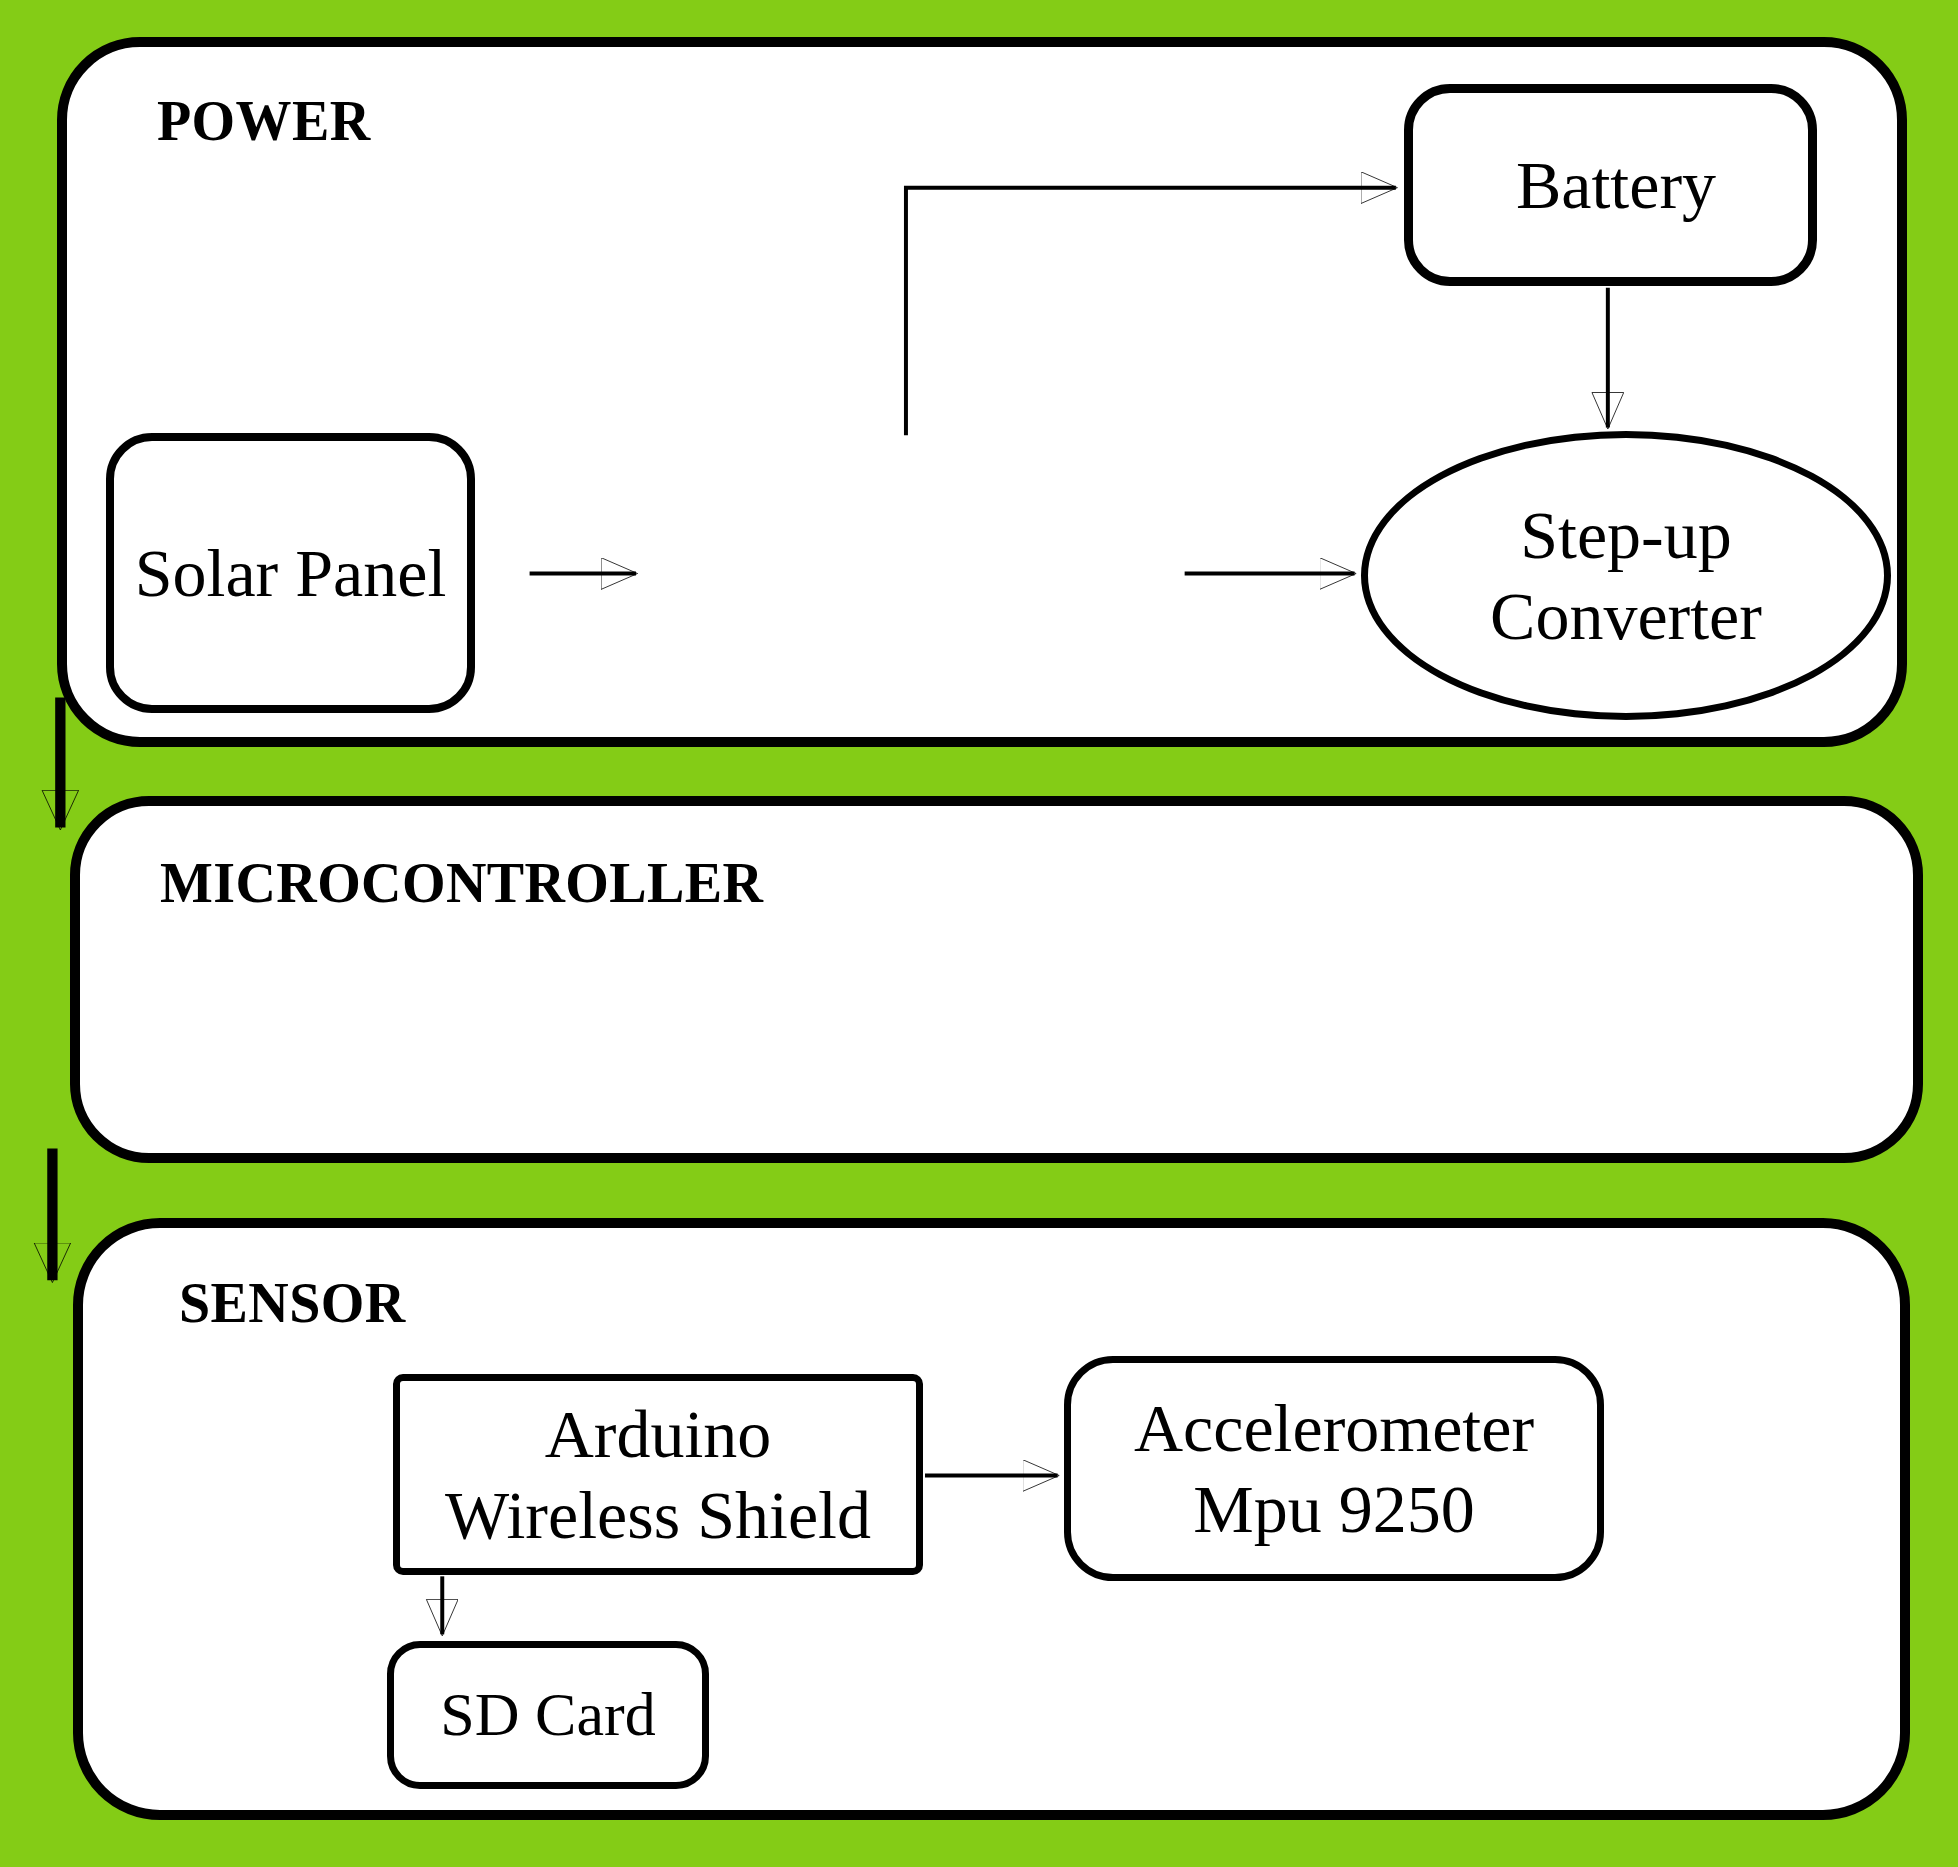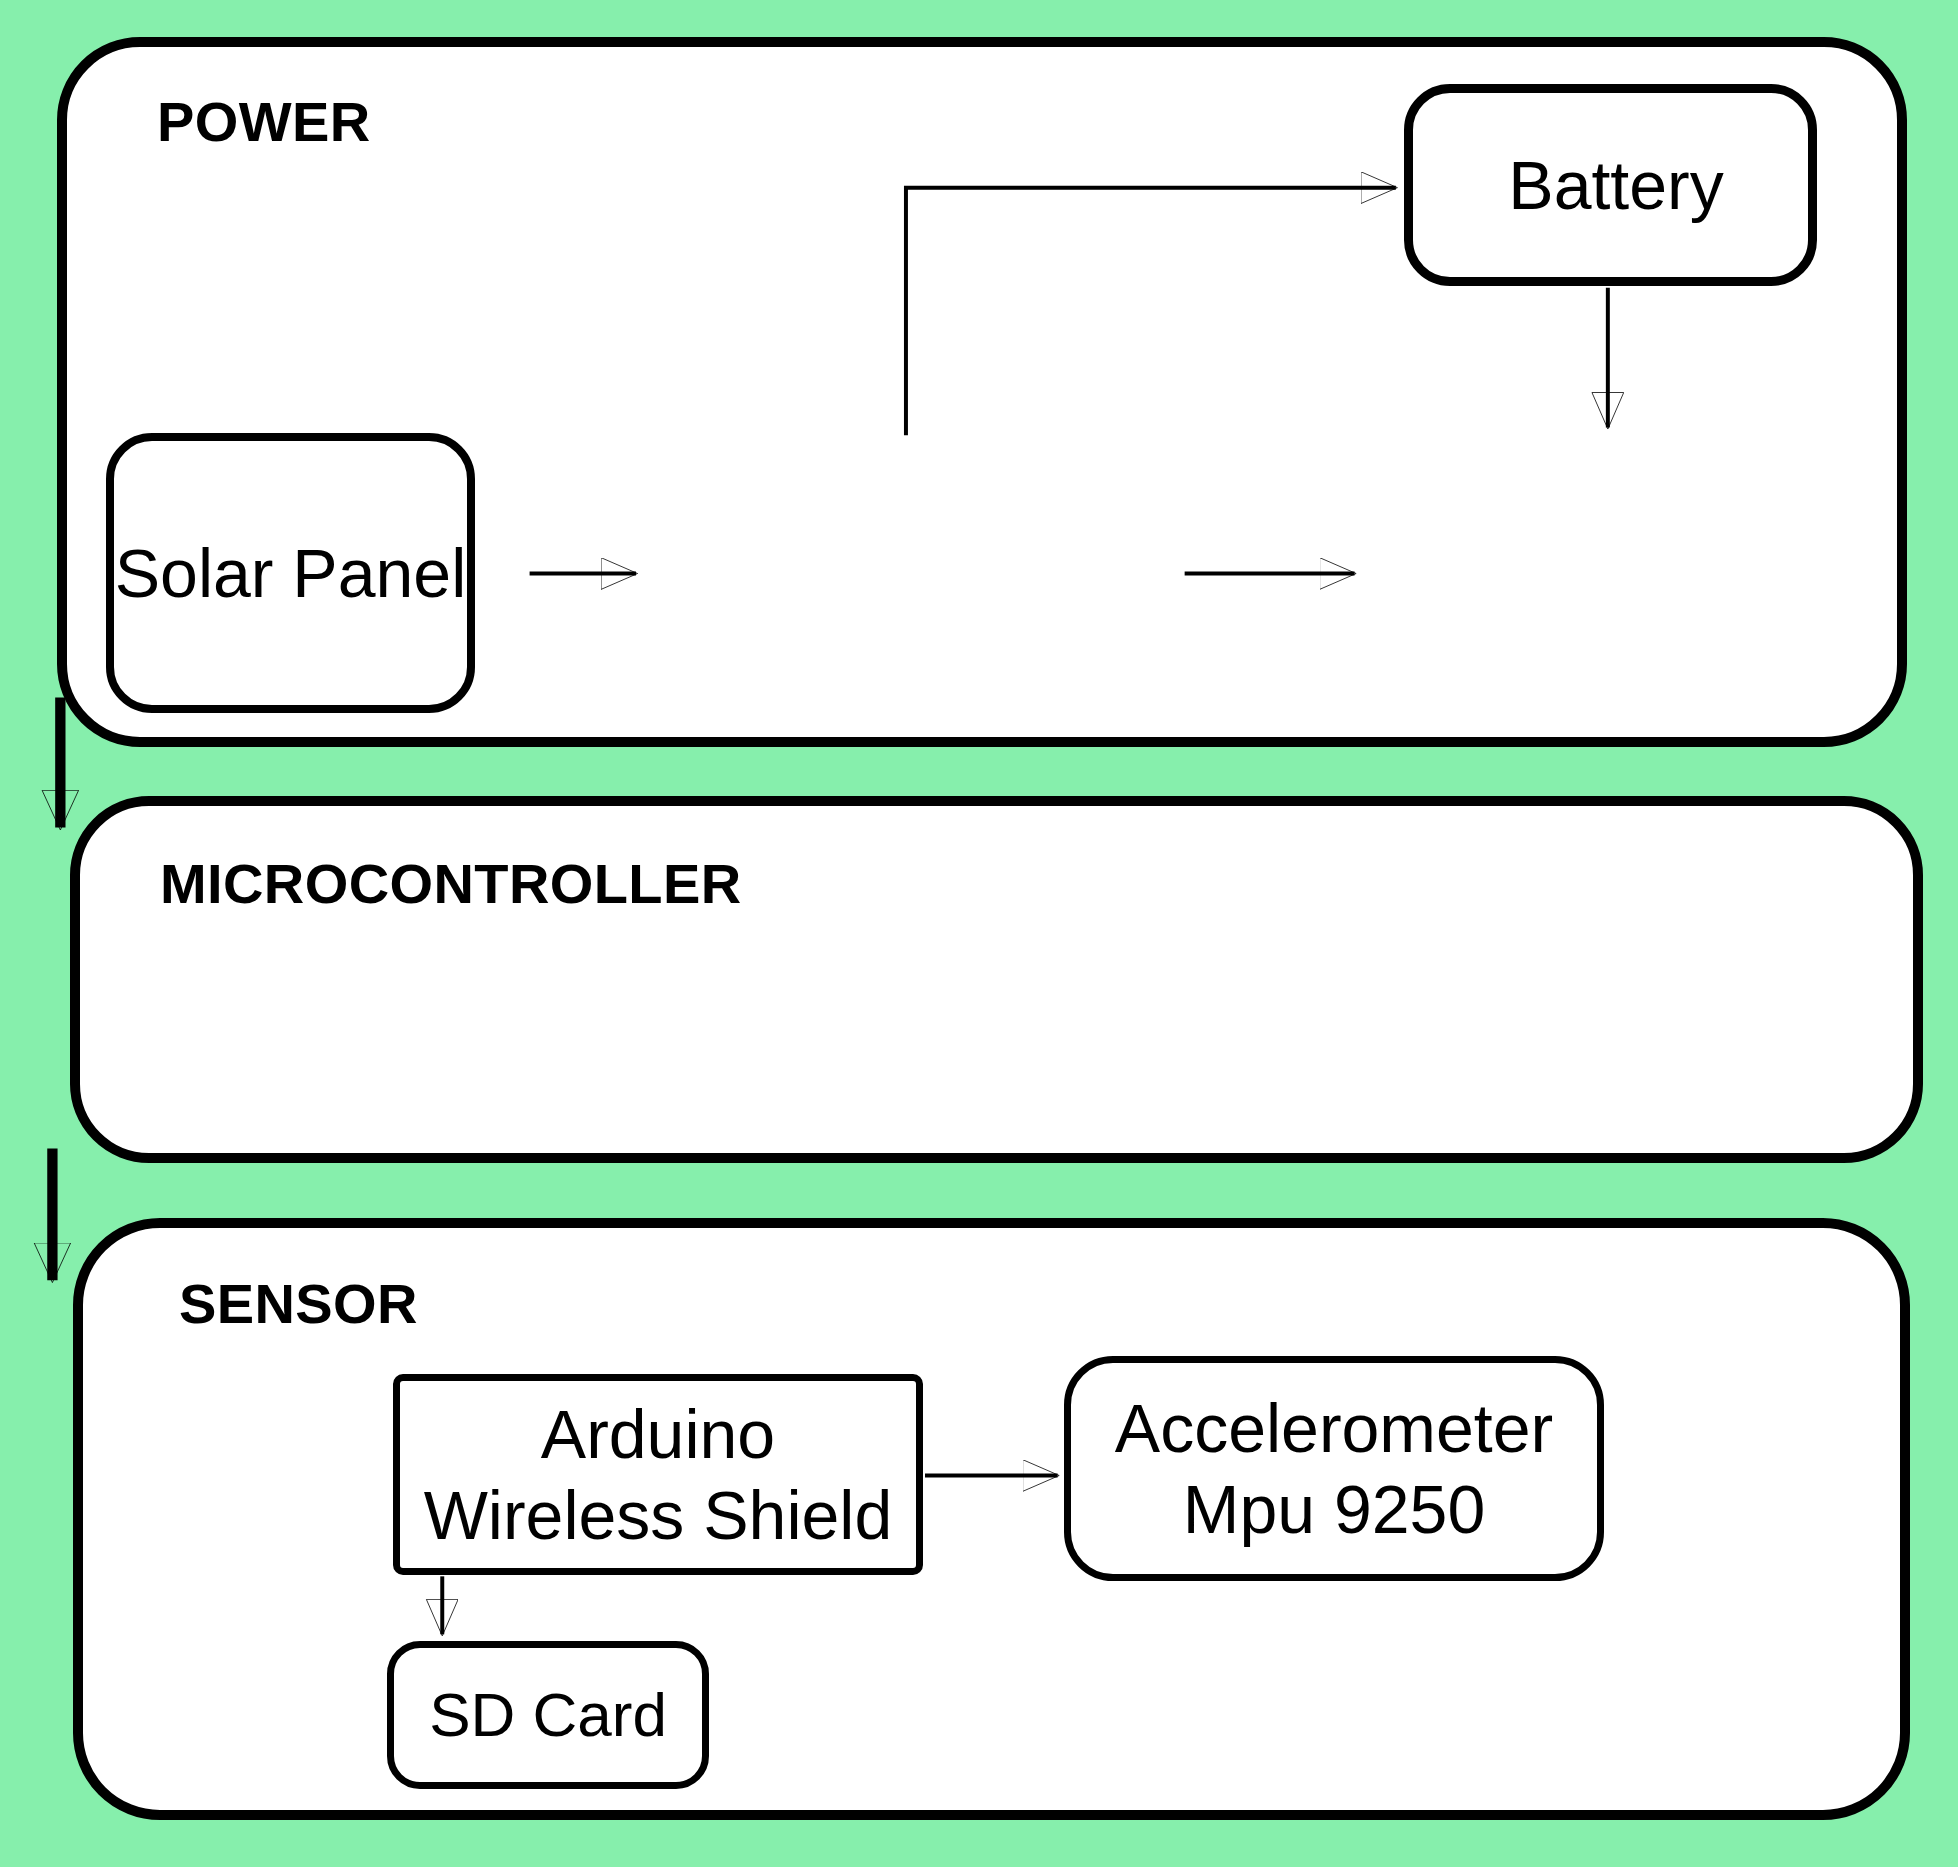--- a/index.html
+++ b/index.html
@@ -4,22 +4,22 @@
 <style>
   html, body {
     margin: 0;
     padding: 0;
     background: #ffffff;
   }
   .canvas {
     position: relative;
     width: 1958px;
     height: 1868px;
-    background: #86efac;
-    font-family: Liberation Sans, sans-serif;
+    background: #84cc16;
+    font-family: Liberation Serif, serif;
     color: #000000;
     overflow: hidden;
   }
   .section {
     position: absolute;
     border: 10.3px solid #000000;
     border-radius: 83px;
     background: #ffffff;
     box-sizing: border-box;
   }
@@ -105,20 +105,24 @@
 
   <div class="node rect" style="left:106px; top:433px; width:369px; height:280px;">
     <span>Solar Panel</span>
   </div>
 
 
   <div class="node rect thick" style="left:1404px; top:84px; width:413px; height:202px;padding-left:11px;">
     <span>Battery</span>
   </div>
 
+  <div class="node ellipse" style="left:1361px; top:431px; width:530px; height:289px;">
+    <span>Step-up
+Converter</span>
+  </div>
 
 
   <div class="node rect thin" style="left:393px; top:1374px; width:530px; height:201px; border-radius:10px;">
     <span>Arduino
 Wireless Shield</span>
   </div>
 
   <div class="node rect thin" style="left:1064px; top:1356px; width:540px; height:225px; border-radius:49px;">
     <span>Accelerometer
 Mpu 9250</span>

